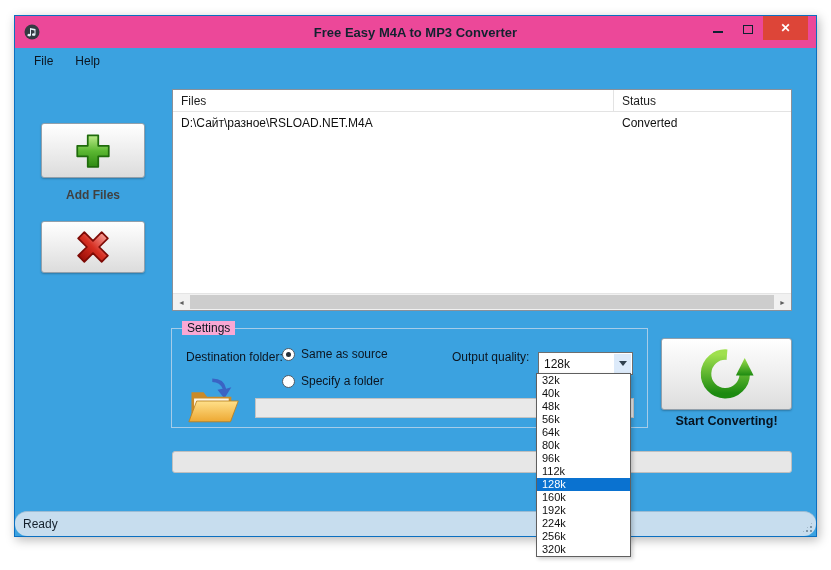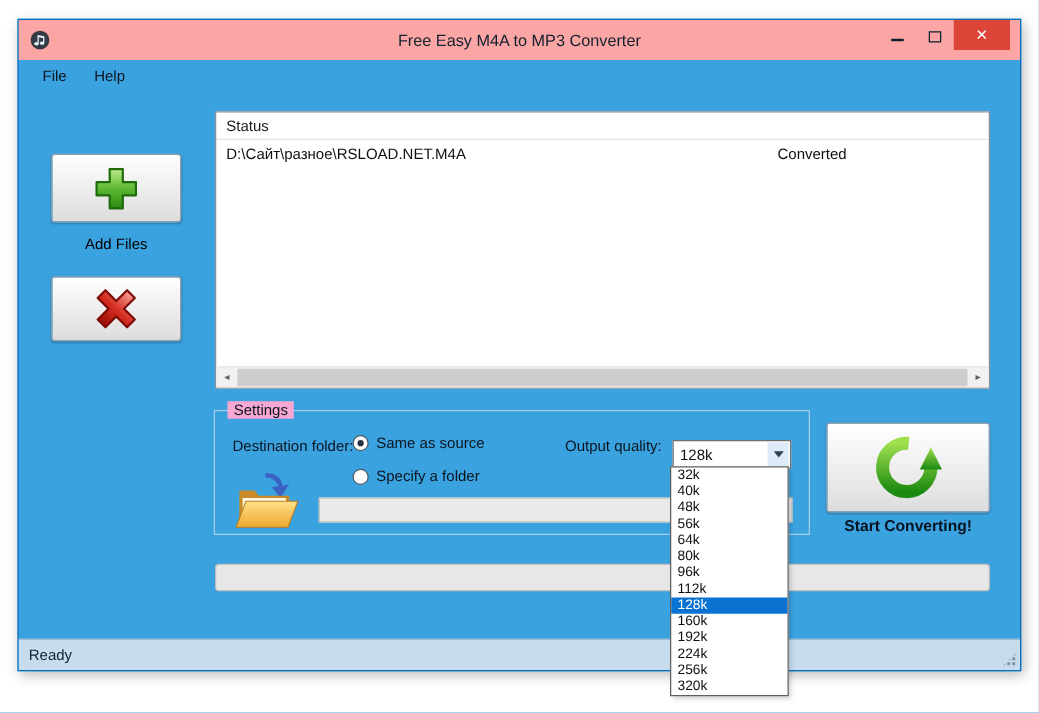--- a/index.html
+++ b/index.html
@@ -14,21 +14,21 @@
 
   
   .window {
     position:absolute; left:14px; top:15px; width:803px; height:522px;
     background:#3ba2e0;
     border:1px solid #0b6fc0;
     box-shadow:2px 3px 10px rgba(0,0,0,.28);
   }
 
   
-  .titlebar { position:absolute; left:0; top:0; right:0; height:32px; background:#fca5a5; }
+  .titlebar { position:absolute; left:0; top:0; right:0; height:32px; background:#ec4899;font-weight:bold; }
   .app-icon { position:absolute; left:9px; top:8px; width:16px; height:16px; }
   .title {
     position:absolute; left:0; right:0; top:0; height:32px;
     display:flex; align-items:center; justify-content:center;
     font-size:13px; color:#12222f; pointer-events:none;
   }
   .win-controls { position:absolute; right:8px; top:0; display:flex; }
   .btn-min, .btn-max { width:30px; height:24px; display:flex; align-items:center; justify-content:center; }
   .btn-min i { width:10px; height:2px; background:#0e2132; margin-top:8px; }
   .btn-max i { width:10px; height:9px; border:1px solid #0e2132; margin-top:2px; }
@@ -49,21 +49,21 @@
     position:absolute; width:104px; height:55px;
     background:linear-gradient(#ffffff,#ececec 55%,#dcdcdc);
     border:1px solid #93a0ab; border-radius:3px;
     display:flex; align-items:center; justify-content:center;
     box-shadow:0 1px 2px rgba(0,0,0,.25);
   }
   #addFilesBtn { left:26px; top:107px; }
   #removeFilesBtn { left:26px; top:205px; height:52px; }
   .tool-label {
     position:absolute; left:8px; width:140px; text-align:center;
-    font-weight:normal; font-size:12px; color:#000000;
+    font-weight:bold; font-size:12px; color:#404040;
   }
   #addFilesLabel { top:172px; }
   #removeFilesLabel { top:270px; }
 
   
   .filelist {
     position:absolute; left:157px; top:73px; width:620px; height:222px;
     background:#fff; border:1px solid #8a9099; font-size:12px; overflow:hidden;
   }
   .fl-header { display:flex; height:22px; border-bottom:1px solid #e3e3e3; color:#1c1c1c; }
@@ -142,21 +142,21 @@
 
   
   .progress {
     position:absolute; left:157px; top:435px; width:620px; height:22px;
     background:#e7e7e7; border:1px solid #bfbfbf; border-radius:3px;
   }
   .statusbar {
     position:absolute; left:0; right:0; bottom:0; height:25px;
     background:#c7ddee; border-top:1px solid #9cbcd4;
     display:flex; align-items:center; padding-left:8px;
-    font-size:12px; color:#14202c;
+    font-size:12px; color:#14202c;border-radius:12px;
   }
   .grip {
     position:absolute; right:2px; bottom:2px; width:13px; height:13px;
     background-image:radial-gradient(#7f96a6 1.2px, transparent 1.4px);
     background-size:4px 4px;
     clip-path:polygon(100% 0, 100% 100%, 0 100%);
   }
 
   
   .dropdown {
@@ -222,20 +222,21 @@
         </linearGradient>
       </defs>
       <g transform="rotate(45 24 24)">
         <path d="M19 5 h10 v14 h14 v10 H29 v14 H19 V29 H5 V19 h14 z" fill="url(#gx)" stroke="#7d0a05" stroke-width="2" stroke-linejoin="round"></path>
       </g>
     </svg>
   </div>
 
   <div class="filelist">
     <div class="fl-header">
+      <div class="fl-hcell files">Files</div>
       <div class="fl-hcell status">Status</div>
     </div>
     <div class="fl-row">
       <div class="fl-cell files">D:\Сайт\разное\RSLOAD.NET.M4A</div>
       <div class="fl-cell status">Converted</div>
     </div>
     <div class="hscroll">
       <div class="hs-arrow left">◄</div>
       <div class="hs-thumb"></div>
       <div class="hs-arrow right">►</div>

